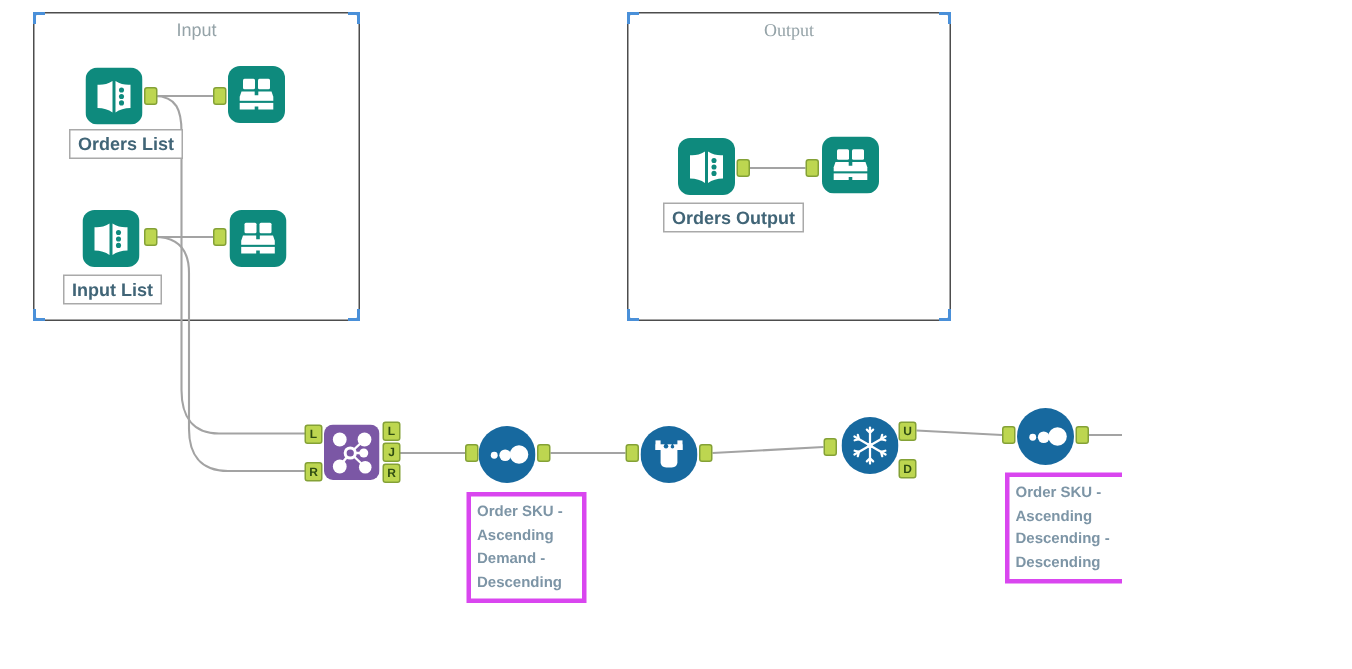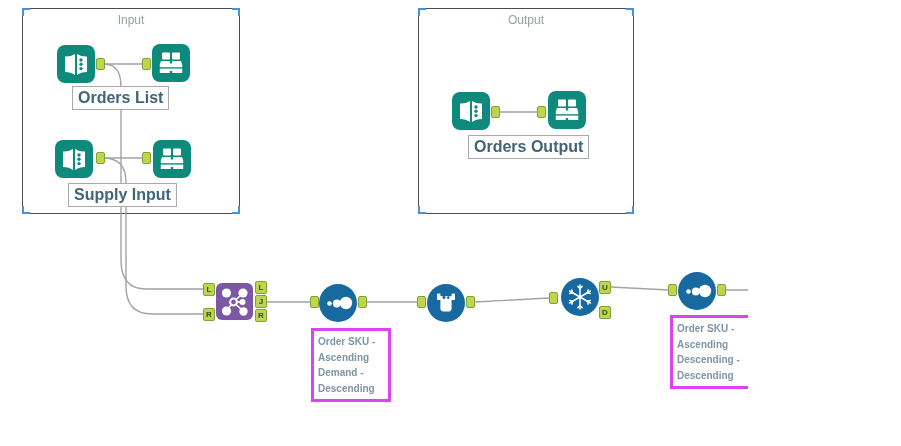--- a/index.html
+++ b/index.html
@@ -26,40 +26,40 @@
   .tool svg{display:block;}
 
   
   .anchor{position:absolute;width:9px;height:12px;background:#bdd650;
           border:1px solid #84a136;border-radius:2px;box-sizing:border-box;z-index:5;}
   .anchor.lettered{width:12px;height:13px;font-size:8px;font-weight:bold;color:#2f4d12;
                    text-align:center;line-height:11px;}
 
   
   .name-label{position:absolute;background:#fff;border:1px solid #a9a9a9;
-              font-size:16px;font-weight:bold;color:#416577;padding:2px 5px;
-              white-space:nowrap;z-index:4;margin-left:26px;}
+              font-size:12px;font-weight:bold;color:#416577;padding:2px 5px;
+              white-space:nowrap;z-index:4;}
   .annotation{position:absolute;background:#fff;border:3px solid #d946ef;
               font-size:10px;font-weight:bold;color:#7d95a6;padding:3px 4px;z-index:4;}
   .ann-line{display:block;min-height:15.5px;line-height:15.5px;white-space:nowrap;}
 </style>
 </head>
 <body>
 
 <div class="canvas">
 
   <div class="container-box" style="left:22px;top:8px;width:216px;height:204px;">
     <div class="tick tl"></div>
     <div class="tick tr"></div>
     <div class="tick bl"></div>
     <div class="tick br"></div>
     <div class="container-label">Input</div>
   </div>
 
-  <div class="container-box" style="left:418px;top:8px;width:214px;height:204px;">
+  <div class="container-box" style="left:418px;top:8px;width:214px;height:204px;font-family:Liberation Serif, serif;">
     <div class="tick tl"></div>
     <div class="tick tr"></div>
     <div class="tick bl"></div>
     <div class="tick br"></div>
     <div class="container-label">Output</div>
   </div>
 
   <svg class="wires" width="901" height="446">
     <path d="M105 64 H142"></path>
     <path d="M105 158 H142"></path>
@@ -116,21 +116,21 @@
     <svg width="38" height="38" viewBox="0 0 38 38">
       <rect x="0" y="0" width="38" height="38" rx="8" fill="#0e8a7d"></rect>
       <rect x="10" y="8.5" width="8" height="7" rx="1" fill="#fff"></rect>
       <rect x="20" y="8.5" width="8" height="7" rx="1" fill="#fff"></rect>
       <path d="M9 17 h8.8 v12 h-10 v-8.5 Z" fill="#fff"></path>
       <path d="M29 17 h-8.8 v12 h10 v-8.5 Z" fill="#fff"></path>
       <rect x="16.9" y="19.5" width="4.2" height="7.5" fill="#fff"></rect>
       <rect x="7" y="23.2" width="24" height="1.4" fill="#0e8a7d"></rect>
     </svg>
   </div>
-  <div class="name-label" style="left:42px;top:183px;">Supply Input</div>
+  <div class="name-label" style="left:42px;top:183px;">Input List</div>
 
   <div class="tool" style="left:452px;top:92px;">
     <svg width="38" height="38" viewBox="0 0 38 38">
       <rect x="0" y="0" width="38" height="38" rx="8" fill="#0e8a7d"></rect>
       <path d="M18 9 Q13 12 8 11.5 L8 27 Q14 27 18 30 Z" fill="#ffffff"></path>
       <path d="M20 9 Q25 12 30 11.5 L30 27 Q24 27 20 30 Z" fill="#ffffff"></path>
       <circle cx="24" cy="15" r="1.7" fill="#0e8a7d"></circle>
       <circle cx="24" cy="19.3" r="1.7" fill="#0e8a7d"></circle>
       <circle cx="24" cy="23.6" r="1.7" fill="#0e8a7d"></circle>
     </svg>

